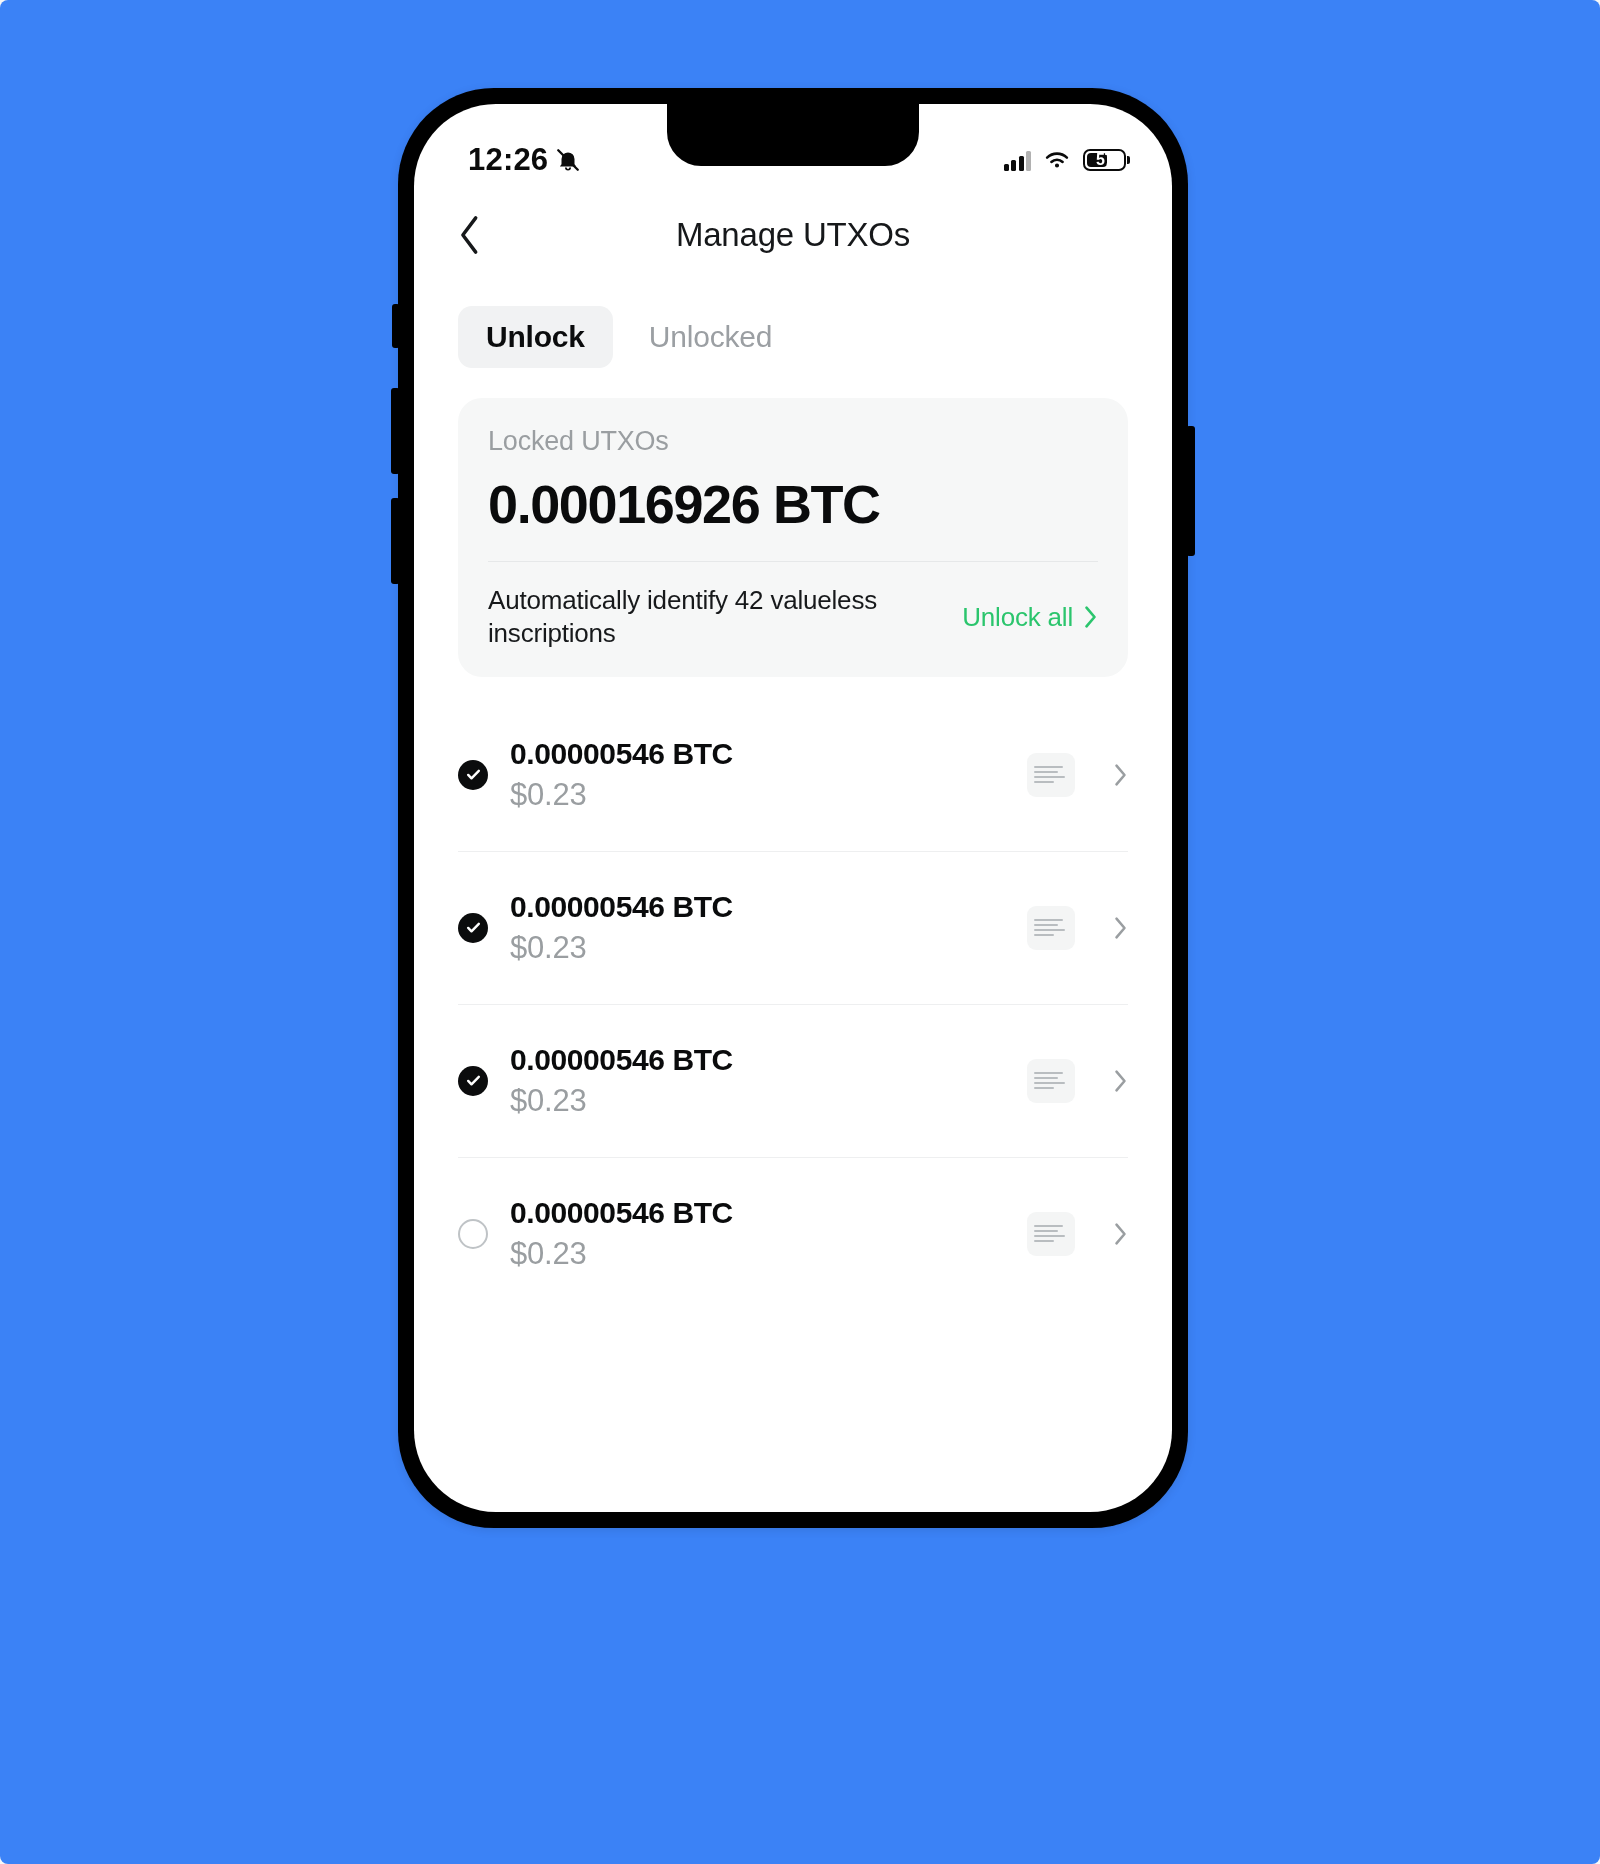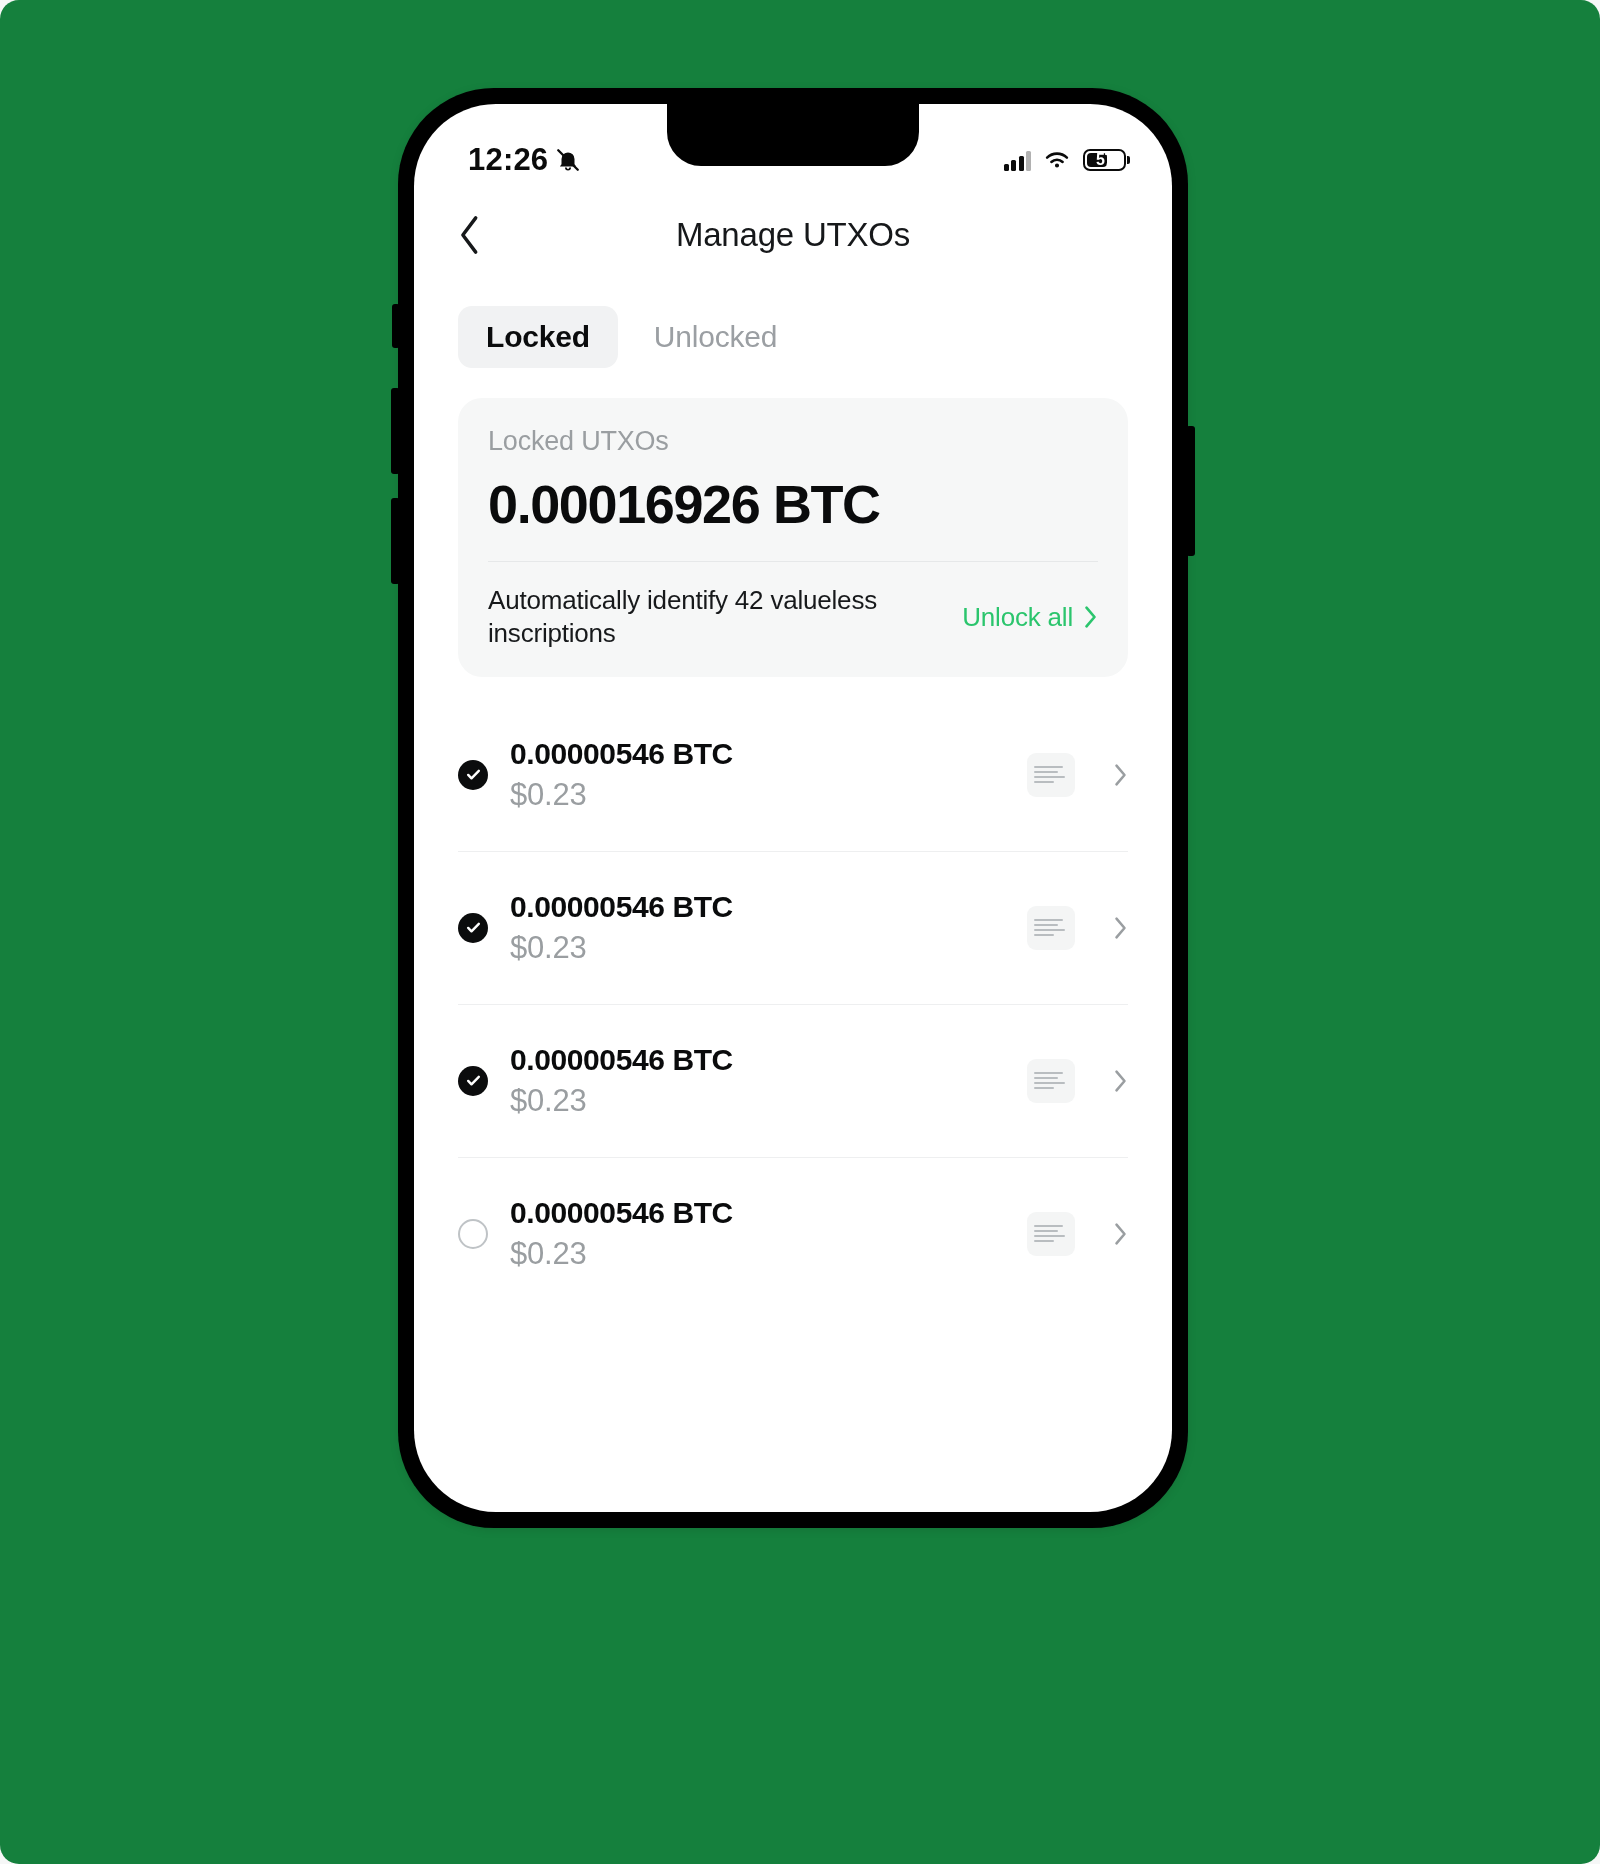--- a/index.html
+++ b/index.html
@@ -9,22 +9,22 @@
     height: 1864px;
     background: #f6f7f7;
     font-family: "Liberation Sans", sans-serif;
     overflow: hidden;
   }
 
   #page {
     position: relative;
     width: 1600px;
     height: 1864px;
-    background: #15803d;
-    border-radius: 19px;
+    background: #3b82f6;
+    border-radius: 8px;
   }
 
   
   .phone-frame {
     position: absolute;
     left: 398px;
     top: 88px;
     width: 790px;
     height: 1440px;
     background: #000000;
@@ -405,21 +405,21 @@
       <div class="navbar">
         <div class="back-btn">
           <svg width="24" height="40" viewBox="0 0 16 28">
             <path d="M12 2L3 14l9 12" stroke="#16181a" stroke-width="2.4" fill="none" stroke-linecap="round" stroke-linejoin="round"></path>
           </svg>
         </div>
         <div class="nav-title">Manage UTXOs</div>
       </div>
 
       <div class="tabs">
-        <div class="tab active">Locked</div>
+        <div class="tab active">Unlock</div>
         <div class="tab">Unlocked</div>
       </div>
 
       <div class="summary-card">
         <div class="summary-label">Locked UTXOs</div>
         <div class="summary-amount">0.00016926 BTC</div>
         <div class="summary-divider"></div>
         <div class="summary-row">
           <div class="summary-note">Automatically identify 42 valueless inscriptions</div>
           <div class="unlock-all">

